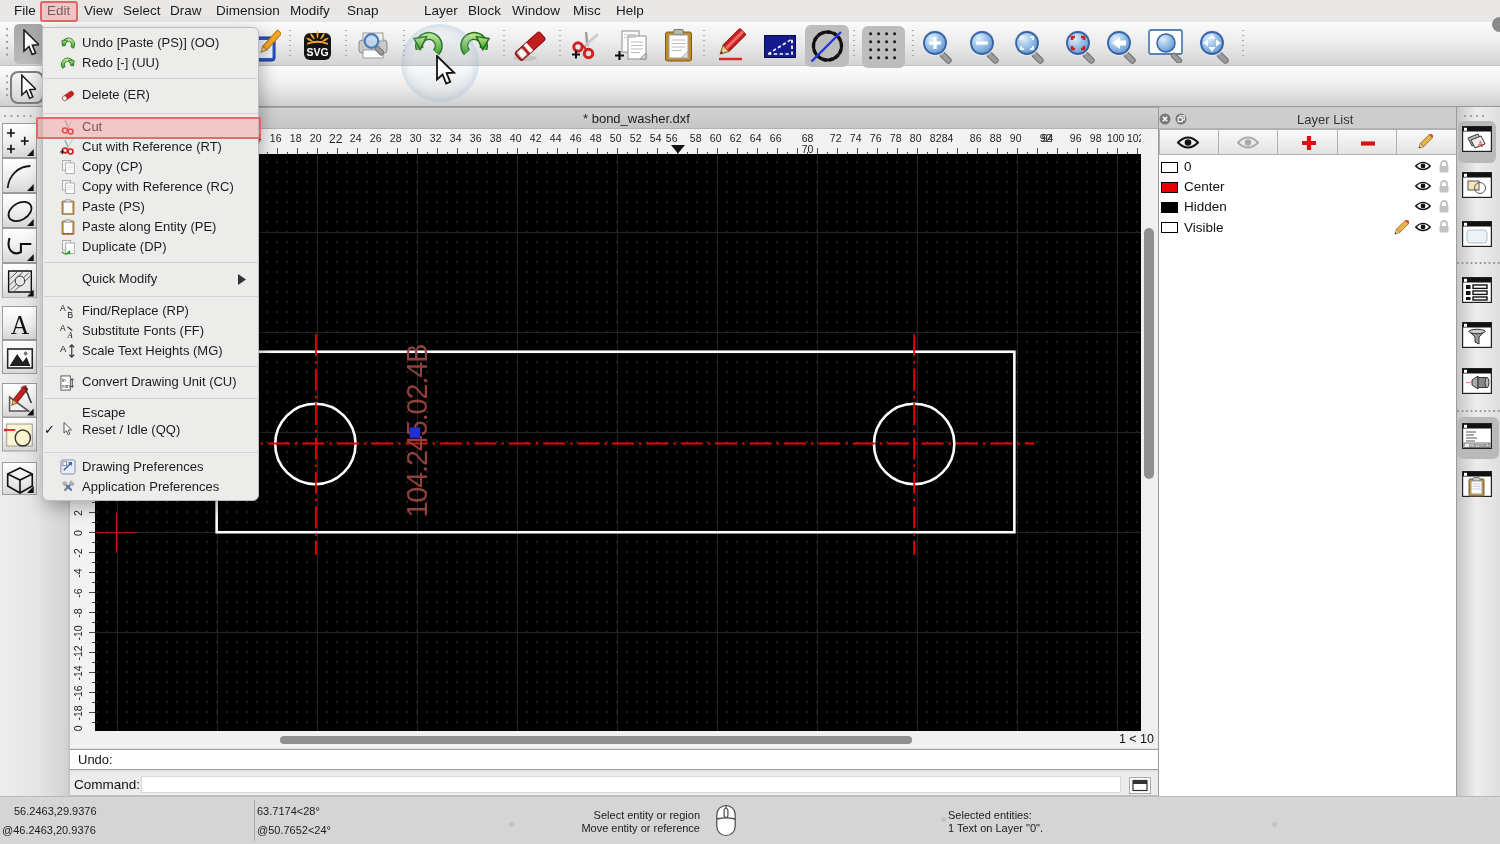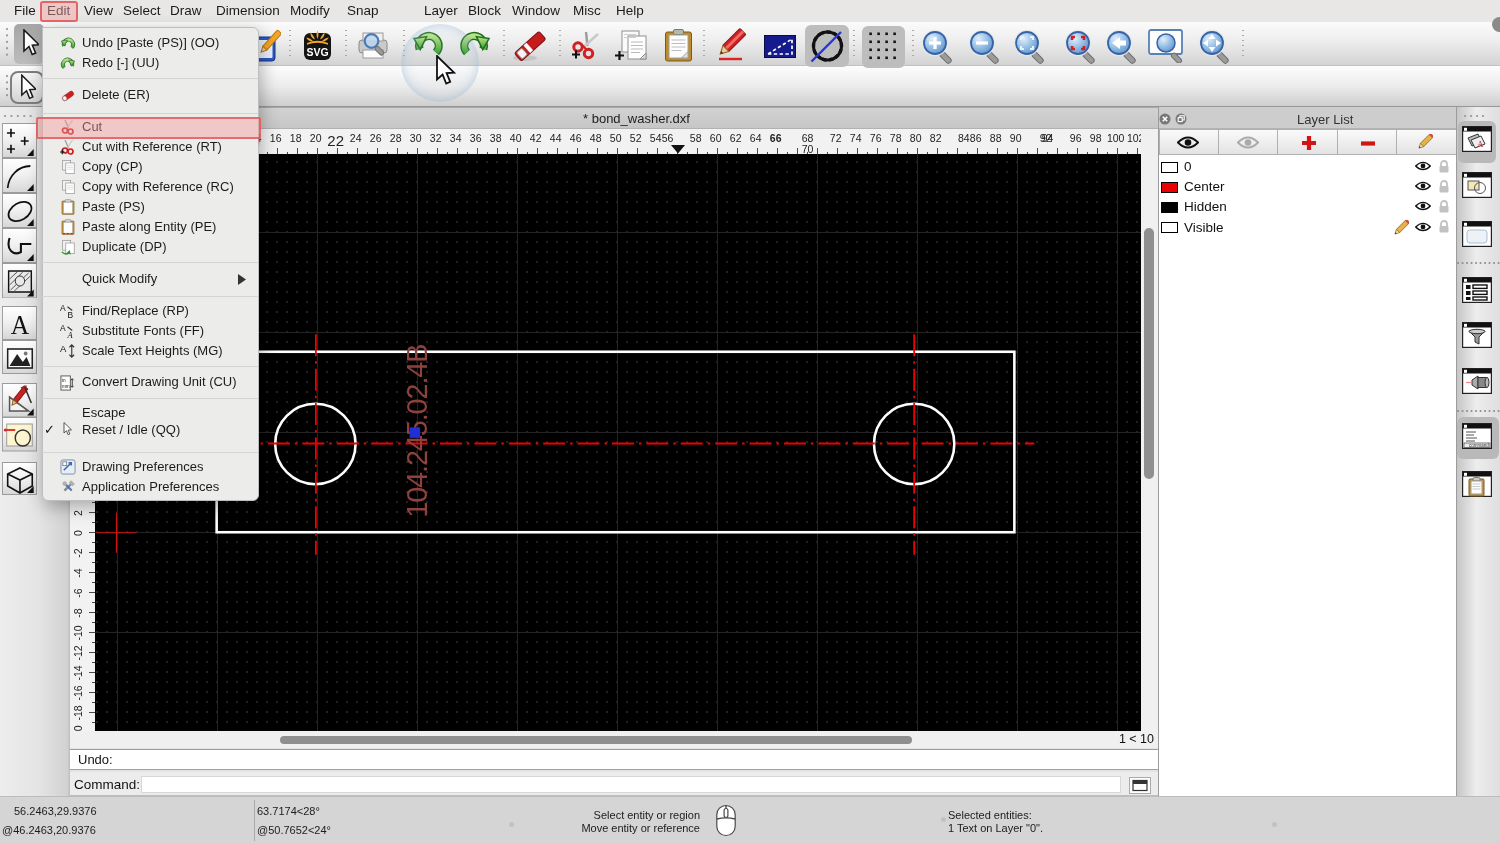--- a/index.html
+++ b/index.html
@@ -338,52 +338,52 @@
 <div class="abs" style="left:70px;top:154px;width:25px;height:577px;background:#f2f2f2;"></div>
 <div class="abs" style="left:95px;top:147.5px;width:1046px;height:7px;background-image:linear-gradient(90deg,#4a4a4a 0 1px,transparent 1px);background-size:20px 7px;background-position:2px 0;"></div>
 <div class="abs" style="left:95px;top:151.5px;width:1046px;height:3px;background-image:linear-gradient(90deg,#4a4a4a 0 1px,transparent 1px);background-size:10px 3px;background-position:2px 0;"></div>
 <div class="abs" style="left:95px;top:129px;width:1046px;height:25px;overflow:hidden;">
 <div class="txt" style="left:106.69999999999999px;top:2.5px;width:28px;text-align:center;font-size:10.5px;color:#222;">10</div>
 <div class="txt" style="left:126.69999999999999px;top:2.5px;width:28px;text-align:center;font-size:10.5px;color:#222;">12</div>
 <div class="txt" style="left:146.7px;top:2.5px;width:28px;text-align:center;font-size:10.5px;color:#222;">14</div>
 <div class="txt" style="left:166.7px;top:2.5px;width:28px;text-align:center;font-size:10.5px;color:#222;">16</div>
 <div class="txt" style="left:186.7px;top:2.5px;width:28px;text-align:center;font-size:10.5px;color:#222;">18</div>
 <div class="txt" style="left:206.7px;top:2.5px;width:28px;text-align:center;font-size:10.5px;color:#222;">20</div>
-<div class="txt" style="left:226.7px;top:2.5px;width:28px;text-align:center;font-size:15px;color:#222;">22</div>
+<div class="txt" style="left:226.7px;top:2.5px;width:28px;text-align:center;font-size:12px;color:#222;">22</div>
 <div class="txt" style="left:246.7px;top:2.5px;width:28px;text-align:center;font-size:10.5px;color:#222;">24</div>
 <div class="txt" style="left:266.7px;top:2.5px;width:28px;text-align:center;font-size:10.5px;color:#222;">26</div>
 <div class="txt" style="left:286.7px;top:2.5px;width:28px;text-align:center;font-size:10.5px;color:#222;">28</div>
 <div class="txt" style="left:306.7px;top:2.5px;width:28px;text-align:center;font-size:10.5px;color:#222;">30</div>
 <div class="txt" style="left:326.7px;top:2.5px;width:28px;text-align:center;font-size:10.5px;color:#222;">32</div>
 <div class="txt" style="left:346.7px;top:2.5px;width:28px;text-align:center;font-size:10.5px;color:#222;">34</div>
 <div class="txt" style="left:366.7px;top:2.5px;width:28px;text-align:center;font-size:10.5px;color:#222;">36</div>
 <div class="txt" style="left:386.7px;top:2.5px;width:28px;text-align:center;font-size:10.5px;color:#222;">38</div>
 <div class="txt" style="left:406.70000000000005px;top:2.5px;width:28px;text-align:center;font-size:10.5px;color:#222;">40</div>
 <div class="txt" style="left:426.70000000000005px;top:2.5px;width:28px;text-align:center;font-size:10.5px;color:#222;">42</div>
 <div class="txt" style="left:446.70000000000005px;top:2.5px;width:28px;text-align:center;font-size:10.5px;color:#222;">44</div>
 <div class="txt" style="left:466.70000000000005px;top:2.5px;width:28px;text-align:center;font-size:10.5px;color:#222;">46</div>
 <div class="txt" style="left:486.70000000000005px;top:2.5px;width:28px;text-align:center;font-size:10.5px;color:#222;">48</div>
 <div class="txt" style="left:506.70000000000005px;top:2.5px;width:28px;text-align:center;font-size:10.5px;color:#222;">50</div>
 <div class="txt" style="left:526.7px;top:2.5px;width:28px;text-align:center;font-size:10.5px;color:#222;">52</div>
 <div class="txt" style="left:546.7px;top:2.5px;width:28px;text-align:center;font-size:10.5px;color:#222;">54</div>
-<div class="txt" style="left:566.7px;top:2.5px;width:20px;font-size:10.5px;color:#222;">56</div>
+<div class="txt" style="left:566.7px;top:2.5px;width:20px;text-align:center;font-size:10.5px;color:#222;">56</div>
 <div class="txt" style="left:586.7px;top:2.5px;width:28px;text-align:center;font-size:10.5px;color:#222;">58</div>
 <div class="txt" style="left:606.7px;top:2.5px;width:28px;text-align:center;font-size:10.5px;color:#222;">60</div>
 <div class="txt" style="left:626.7px;top:2.5px;width:28px;text-align:center;font-size:10.5px;color:#222;">62</div>
 <div class="txt" style="left:646.7px;top:2.5px;width:28px;text-align:center;font-size:10.5px;color:#222;">64</div>
-<div class="txt" style="left:666.7px;top:2.5px;width:28px;text-align:center;font-size:10.5px;color:#222;font-weight:bold;">66</div>
+<div class="txt" style="left:666.7px;top:2.5px;width:28px;text-align:center;font-size:10.5px;color:#222;">66</div>
 <div class="txt" style="left:686.7px;top:2.5px;width:28px;text-align:center;font-size:10.5px;color:#222;padding-left:20px;">68</div>
 <div class="txt" style="left:706.7px;top:14px;width:28px;text-align:left;font-size:10.5px;color:#222;">70</div>
 <div class="txt" style="left:726.7px;top:2.5px;width:28px;text-align:center;font-size:10.5px;color:#222;">72</div>
 <div class="txt" style="left:746.7px;top:2.5px;width:28px;text-align:center;font-size:10.5px;color:#222;">74</div>
 <div class="txt" style="left:766.7px;top:2.5px;width:28px;text-align:center;font-size:10.5px;color:#222;">76</div>
 <div class="txt" style="left:786.7px;top:2.5px;width:28px;text-align:center;font-size:10.5px;color:#222;">78</div>
 <div class="txt" style="left:806.7px;top:2.5px;width:28px;text-align:center;font-size:10.5px;color:#222;">80</div>
 <div class="txt" style="left:826.7px;top:2.5px;width:28px;text-align:center;font-size:10.5px;color:#222;">82</div>
-<div class="txt" style="left:846.7px;top:2.5px;width:28px;text-align:right;font-size:10.5px;color:#222;">84</div>
+<div class="txt" style="left:846.7px;top:2.5px;width:28px;text-align:left;font-size:10.5px;color:#222;">84</div>
 <div class="txt" style="left:866.7px;top:2.5px;width:28px;text-align:center;font-size:10.5px;color:#222;">86</div>
 <div class="txt" style="left:886.7px;top:2.5px;width:28px;text-align:center;font-size:10.5px;color:#222;">88</div>
 <div class="txt" style="left:906.7px;top:2.5px;width:28px;text-align:center;font-size:10.5px;color:#222;">90</div>
 <div class="txt" style="left:926.7px;top:2.5px;width:48px;text-align:center;font-size:10.5px;color:#222;">92</div>
 <div class="txt" style="left:946.7px;top:2.5px;width:28px;text-align:left;font-size:10.5px;color:#222;">94</div>
 <div class="txt" style="left:966.7px;top:2.5px;width:28px;text-align:center;font-size:10.5px;color:#222;">96</div>
 <div class="txt" style="left:986.7px;top:2.5px;width:28px;text-align:center;font-size:10.5px;color:#222;">98</div>
 <div class="txt" style="left:1006.7px;top:2.5px;width:28px;text-align:center;font-size:10.5px;color:#222;">100</div>
 <div class="txt" style="left:1026.7px;top:2.5px;width:28px;text-align:center;font-size:10.5px;color:#222;">102</div>
 </div>

